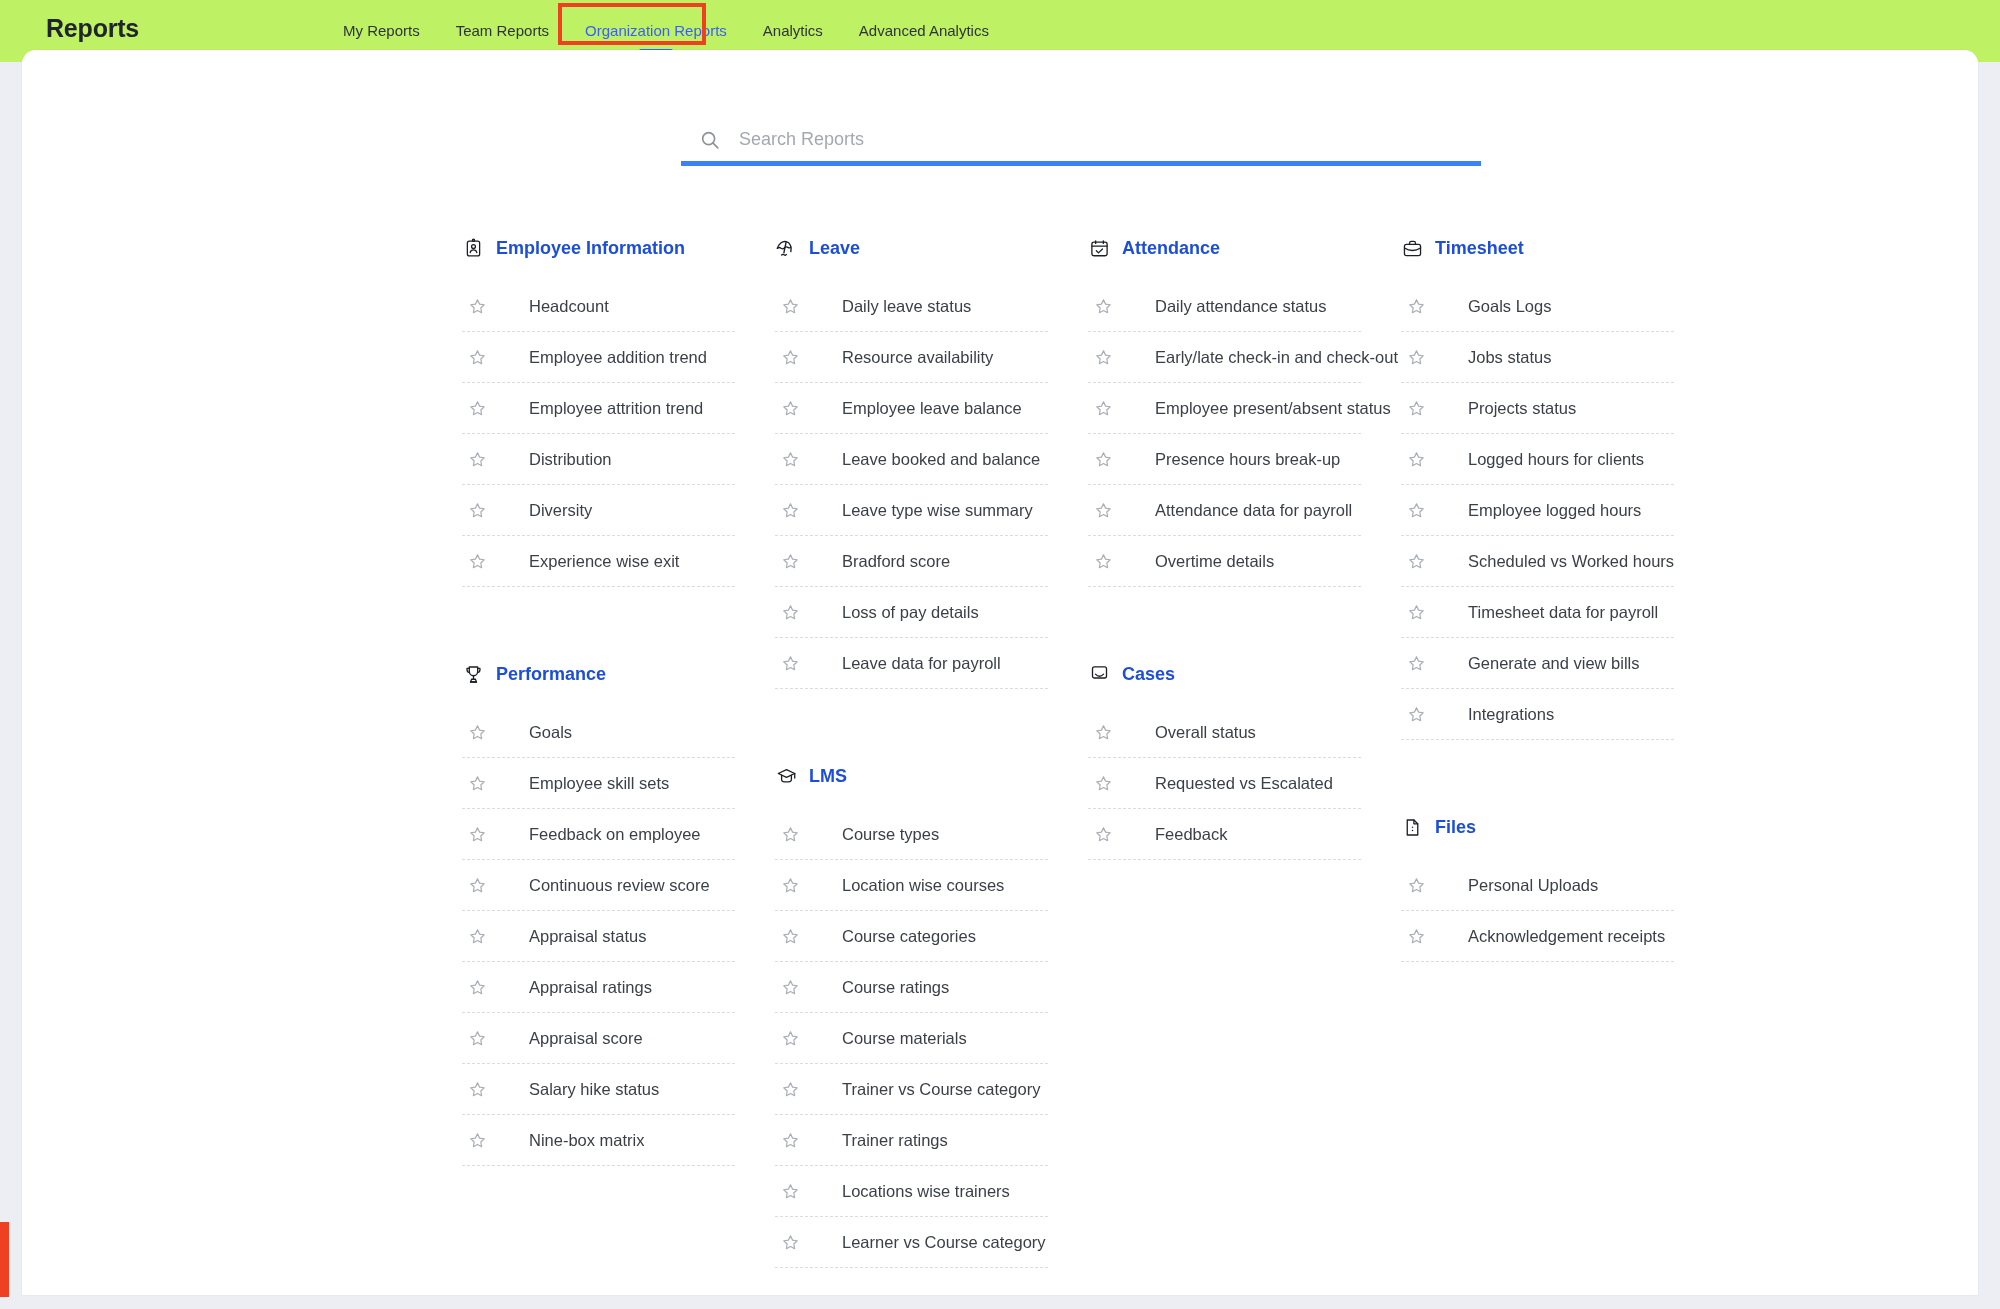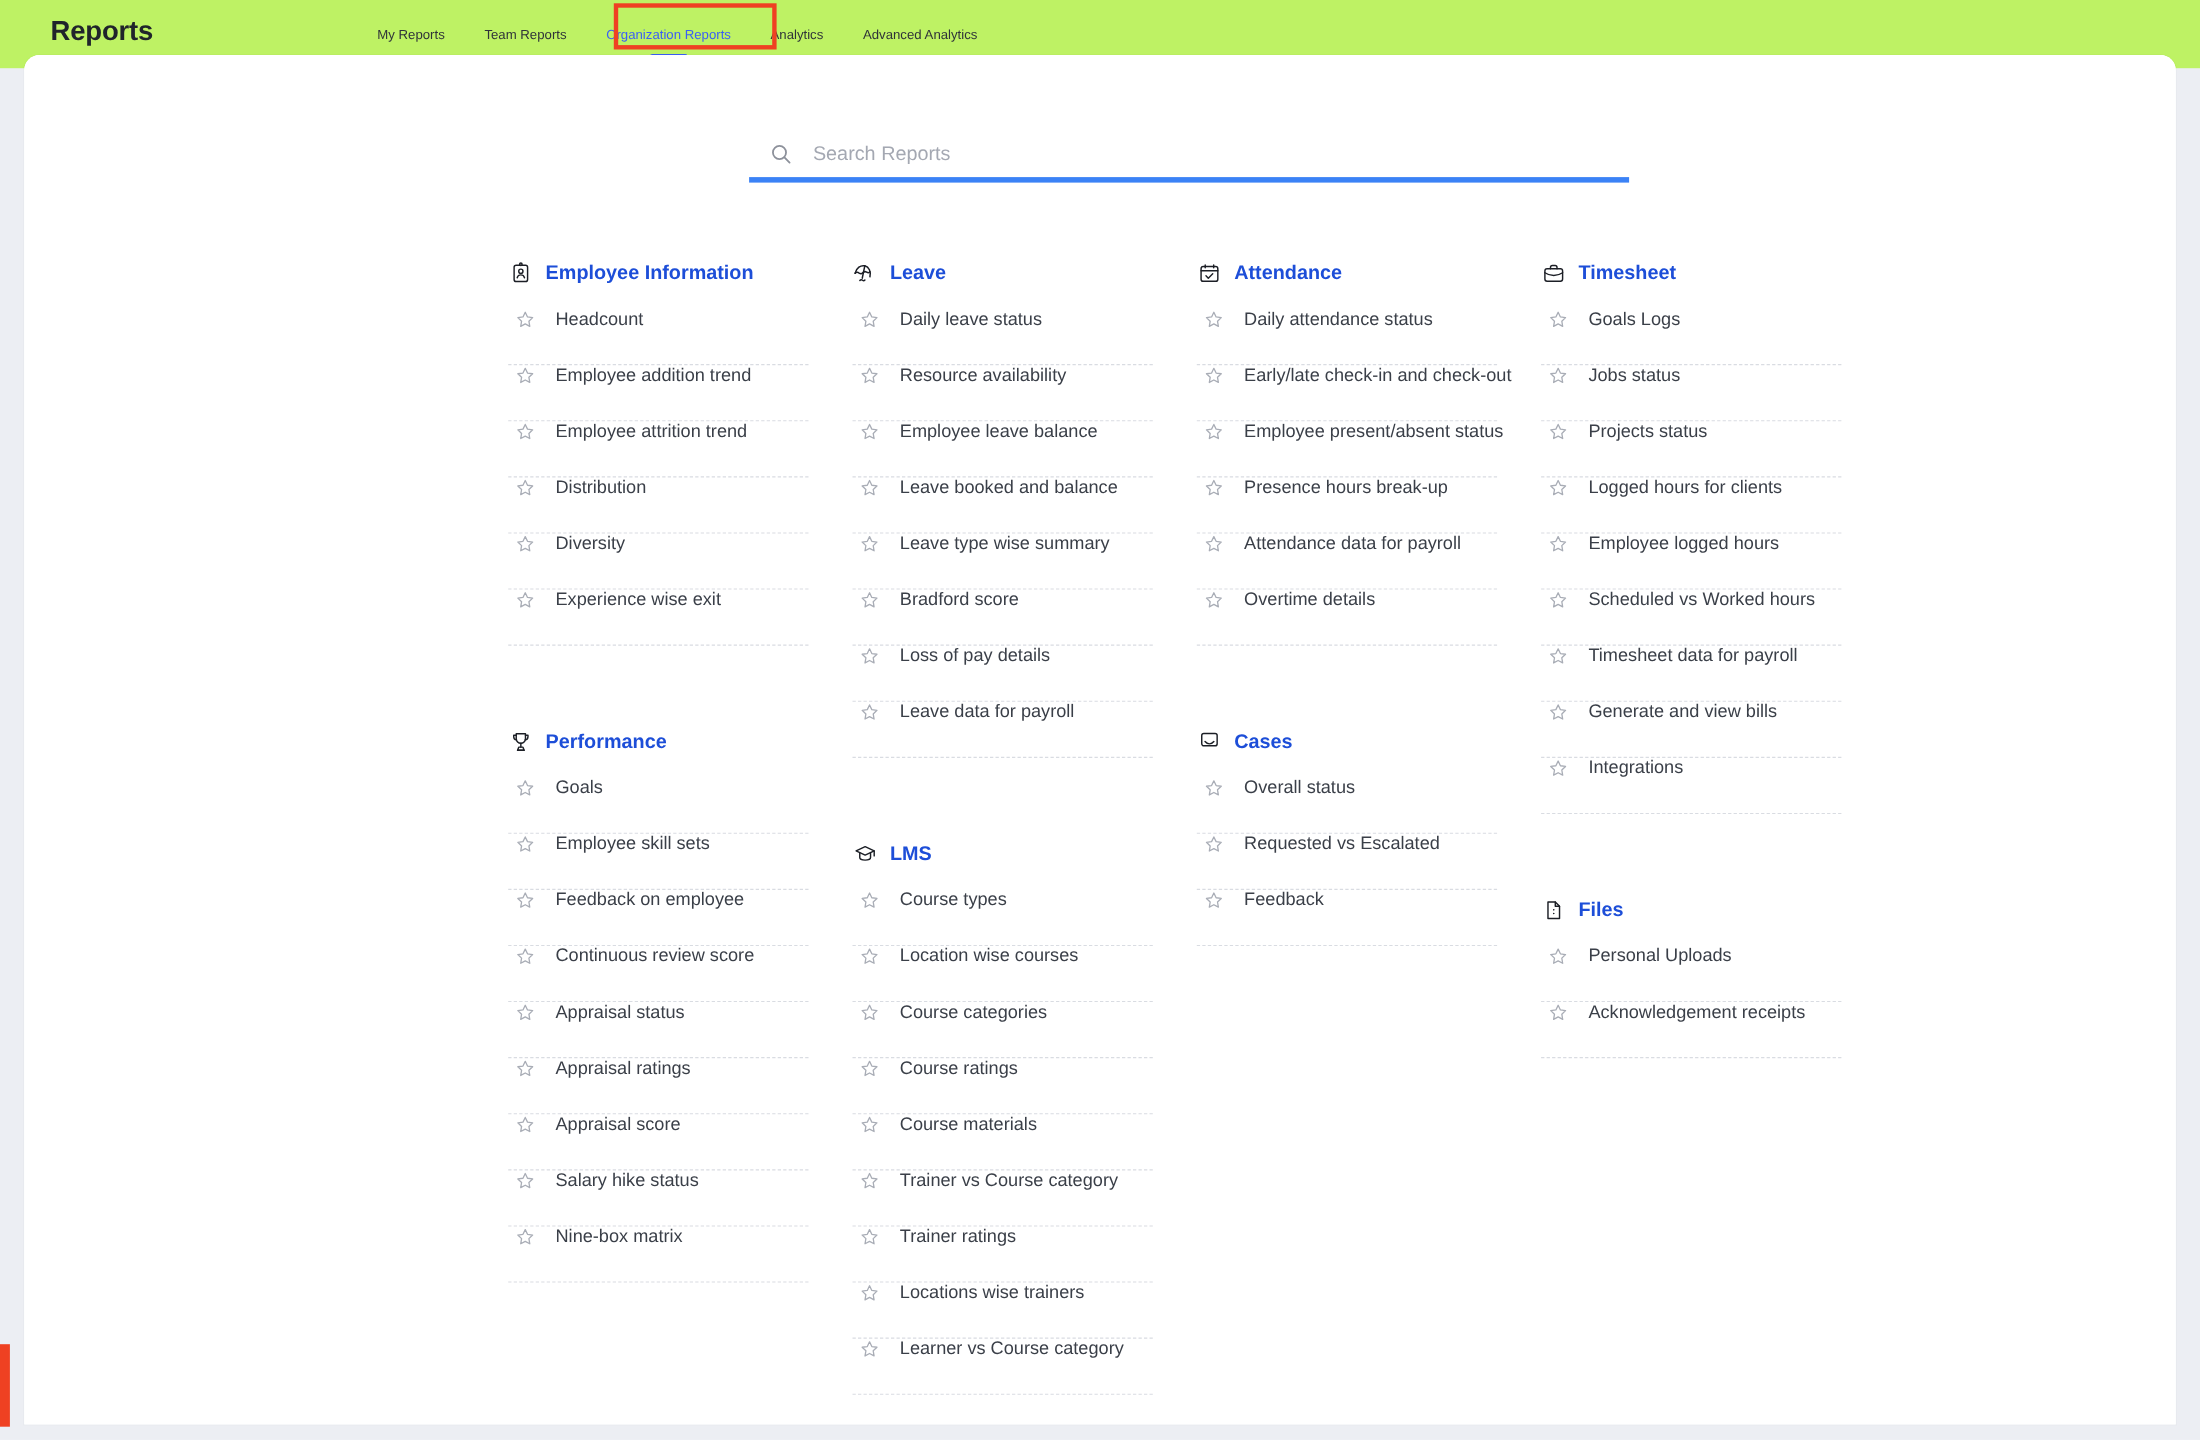--- a/index.html
+++ b/index.html
@@ -40,21 +40,21 @@
   }
   .tabs {
     position: absolute;
     left: 325px;
     top: 16px;
     display: flex;
     align-items: flex-start;
     height: 44px;
   }
   .tab {
-    font-size: 12px;
+    font-size: 15px;
     color: #2f3339;
     padding: 0 18px;
     line-height: 30px;
     white-space: nowrap;
     cursor: pointer;
     position: relative;
   }
   .tab.active {
     color: #3b5ff5;
   }
@@ -174,23 +174,25 @@
   .cat-title {
     font-size: 18px;
     font-weight: bold;
     color: #1d4ed8;
     white-space: nowrap;
   }
 
   .rep-list { margin: 0; padding: 0; list-style: none; }
   .rep-item {
     display: flex;
+    align-items: center;
     height: 51px;
     border-bottom: 1px dashed #d9dce2;
     cursor: pointer;
+    gap: 24px;
   }
   .star-icon {
     width: 19px; height: 19px;
     margin-left: 6px;
     margin-right: 18px;
     flex: 0 0 auto;
     color: #a9adb6;
   }
   .rep-label {
     font-size: 16.5px;

